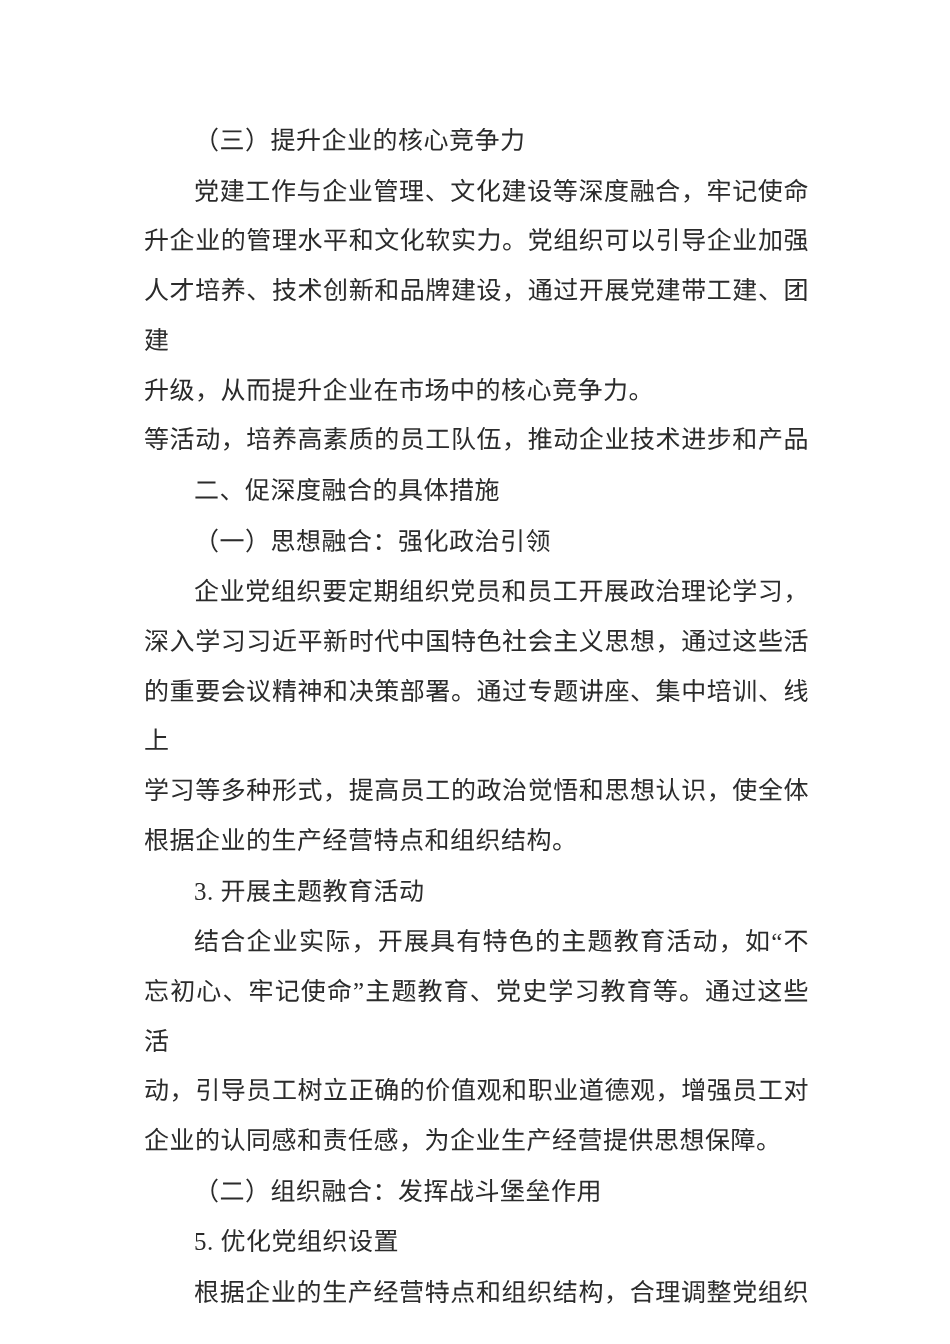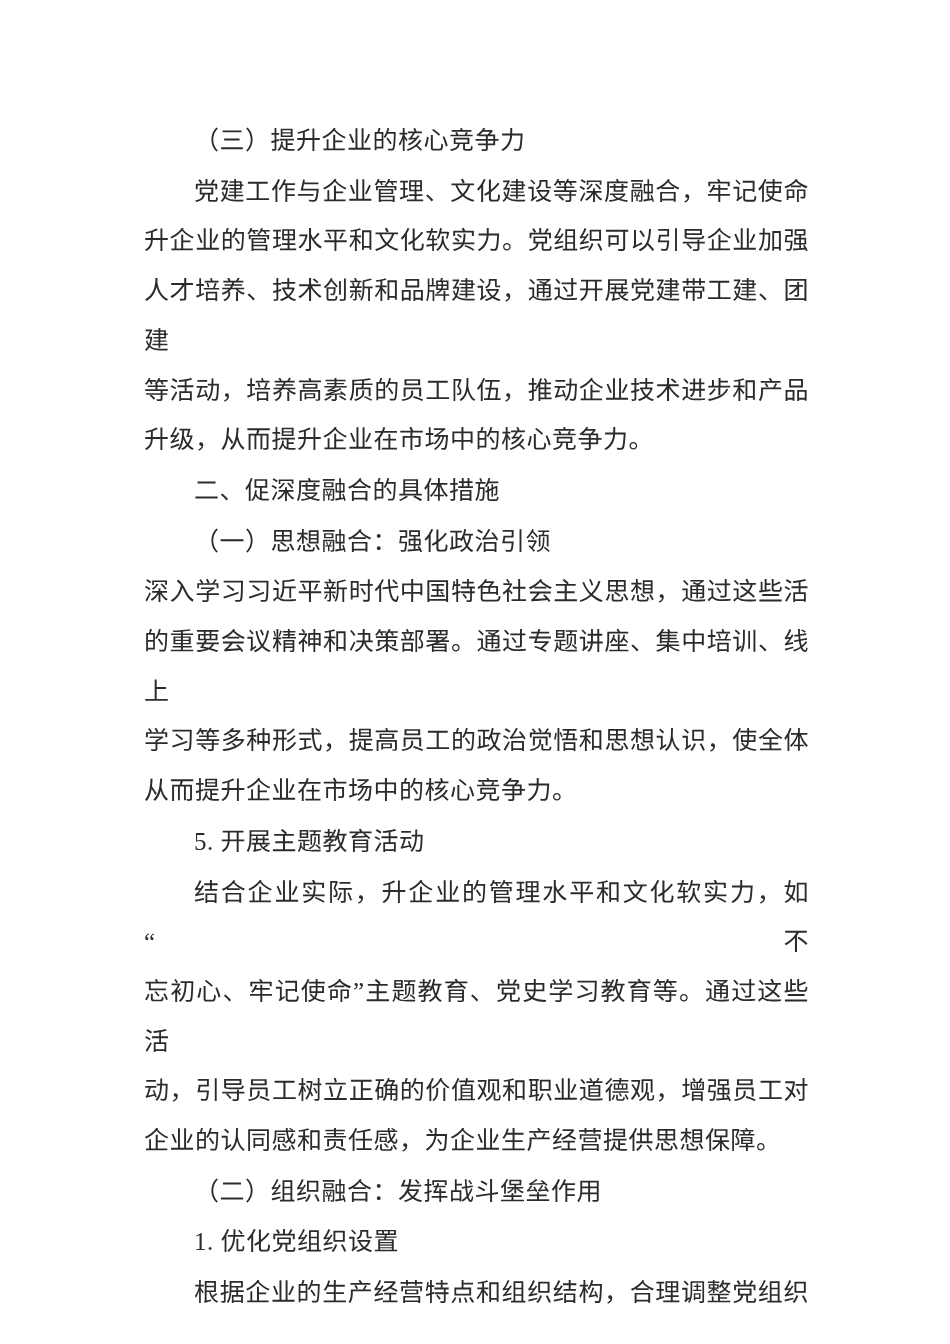--- a/index.html
+++ b/index.html
@@ -42,56 +42,57 @@
 <div class="page">
 
   <p class="para">
     <span class="line first" style="display:block">（三）提升企业的核心竞争力</span>
   </p>
 
   <p class="para">
     <span class="line first fill" style="display:block">党建工作与企业管理、文化建设等深度融合，牢记使命</span>
     <span class="line fill" style="display:block">升企业的管理水平和文化软实力。党组织可以引导企业加强</span>
     <span class="line fill" style="display:block">人才培养、技术创新和品牌建设，通过开展党建带工建、团建</span>
+    <span class="line" style="display:block">升级，从而提升企业在市场中的核心竞争力。</span>
     <span class="line fill" style="display:block">等活动，培养高素质的员工队伍，推动企业技术进步和产品</span>
-    <span class="line" style="display:block">升级，从而提升企业在市场中的核心竞争力。</span>
   </p>
 
   <p class="para">
     <span class="line first" style="display:block">二、促深度融合的具体措施</span>
   </p>
 
   <p class="para">
     <span class="line first" style="display:block">（一）思想融合：强化政治引领</span>
   </p>
 
 
   <p class="para">
+    <span class="line first fill" style="display:block">企业党组织要定期组织党员和员工开展政治理论学习，</span>
     <span class="line fill" style="display:block">深入学习习近平新时代中国特色社会主义思想，通过这些活</span>
     <span class="line fill" style="display:block">的重要会议精神和决策部署。通过专题讲座、集中培训、线上</span>
     <span class="line fill" style="display:block">学习等多种形式，提高员工的政治觉悟和思想认识，使全体</span>
-    <span class="line" style="display:block">从而提升企业在市场中的核心竞争力。</span>
+    <span class="line" style="display:block">根据企业的生产经营特点和组织结构。</span>
   </p>
 
   <p class="para">
-    <span class="line first" style="display:block">5. 开展主题教育活动</span>
+    <span class="line first" style="display:block">3. 开展主题教育活动</span>
   </p>
 
   <p class="para">
-    <span class="line first fill" style="display:block">结合企业实际，升企业的管理水平和文化软实力，如“不</span>
+    <span class="line first fill" style="display:block">结合企业实际，开展具有特色的主题教育活动，如“不</span>
     <span class="line fill" style="display:block">忘初心、牢记使命”主题教育、党史学习教育等。通过这些活</span>
     <span class="line fill" style="display:block">动，引导员工树立正确的价值观和职业道德观，增强员工对</span>
     <span class="line" style="display:block">企业的认同感和责任感，为企业生产经营提供思想保障。</span>
   </p>
 
   <p class="para">
     <span class="line first" style="display:block">（二）组织融合：发挥战斗堡垒作用</span>
   </p>
 
   <p class="para">
-    <span class="line first" style="display:block">1. 优化党组织设置</span>
+    <span class="line first" style="display:block">5. 优化党组织设置</span>
   </p>
 
   <p class="para">
     <span class="line first fill" style="display:block">根据企业的生产经营特点和组织结构，合理调整党组织</span>
   </p>
 
 </div>
 
 </body></html>

